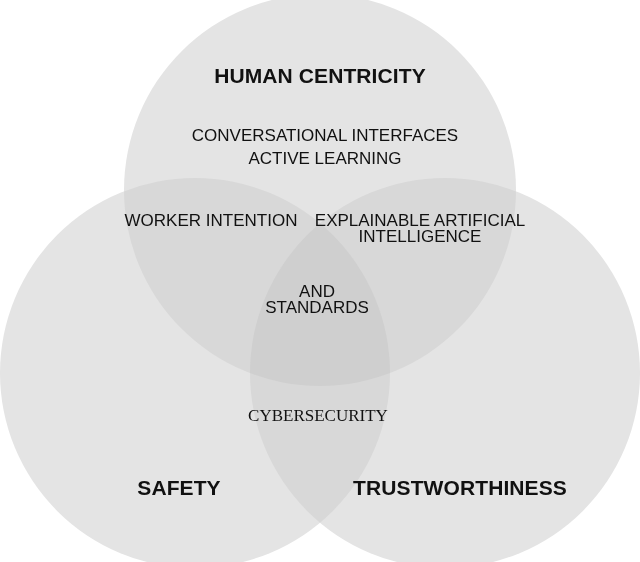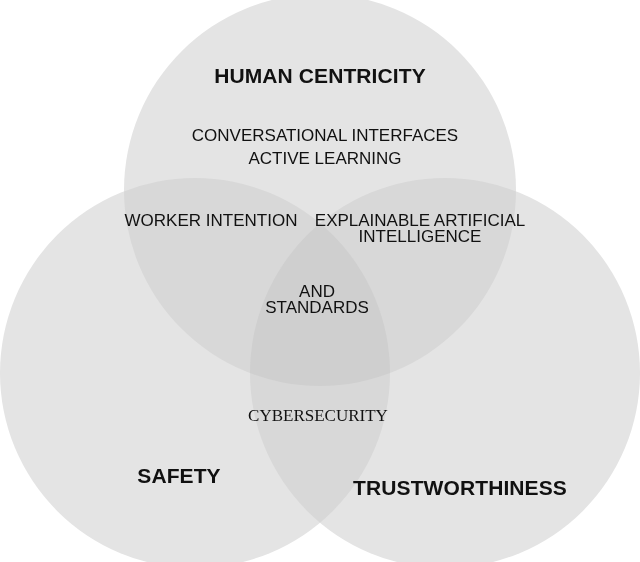--- a/index.html
+++ b/index.html
@@ -58,14 +58,14 @@
   <div>INTELLIGENCE</div>
 </div>
 
 <div class="lbl item tight" style="left:317px; top:284px;">
   <div>AND</div>
   <div>STANDARDS</div>
 </div>
 
 <div class="lbl item" style="left:318px; top:405px;font-family:Liberation Serif, serif;">CYBERSECURITY</div>
 
-<div class="lbl title" style="left:179px; top:464px;">SAFETY</div>
+<div class="lbl title" style="left:179px; top:476px;">SAFETY</div>
 <div class="lbl title" style="left:460px; top:476px;">TRUSTWORTHINESS</div>
 
 </body></html>

